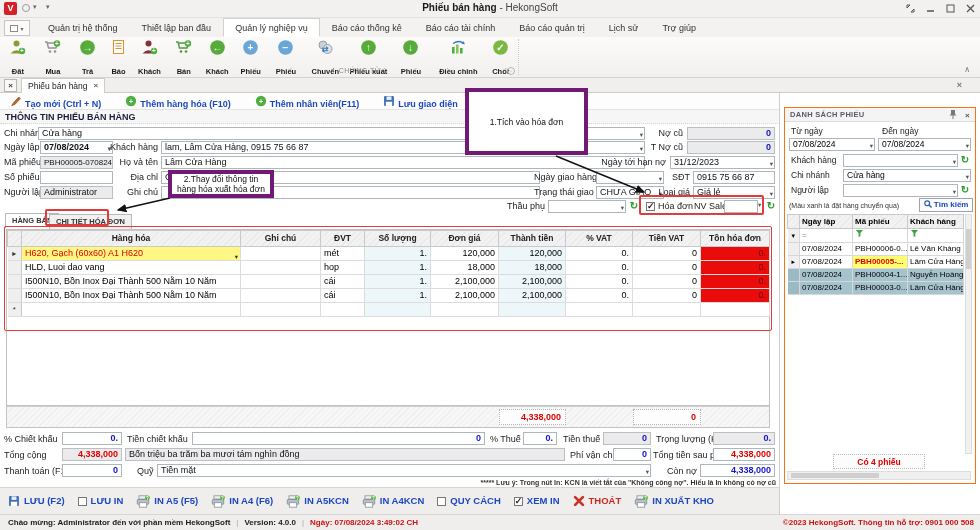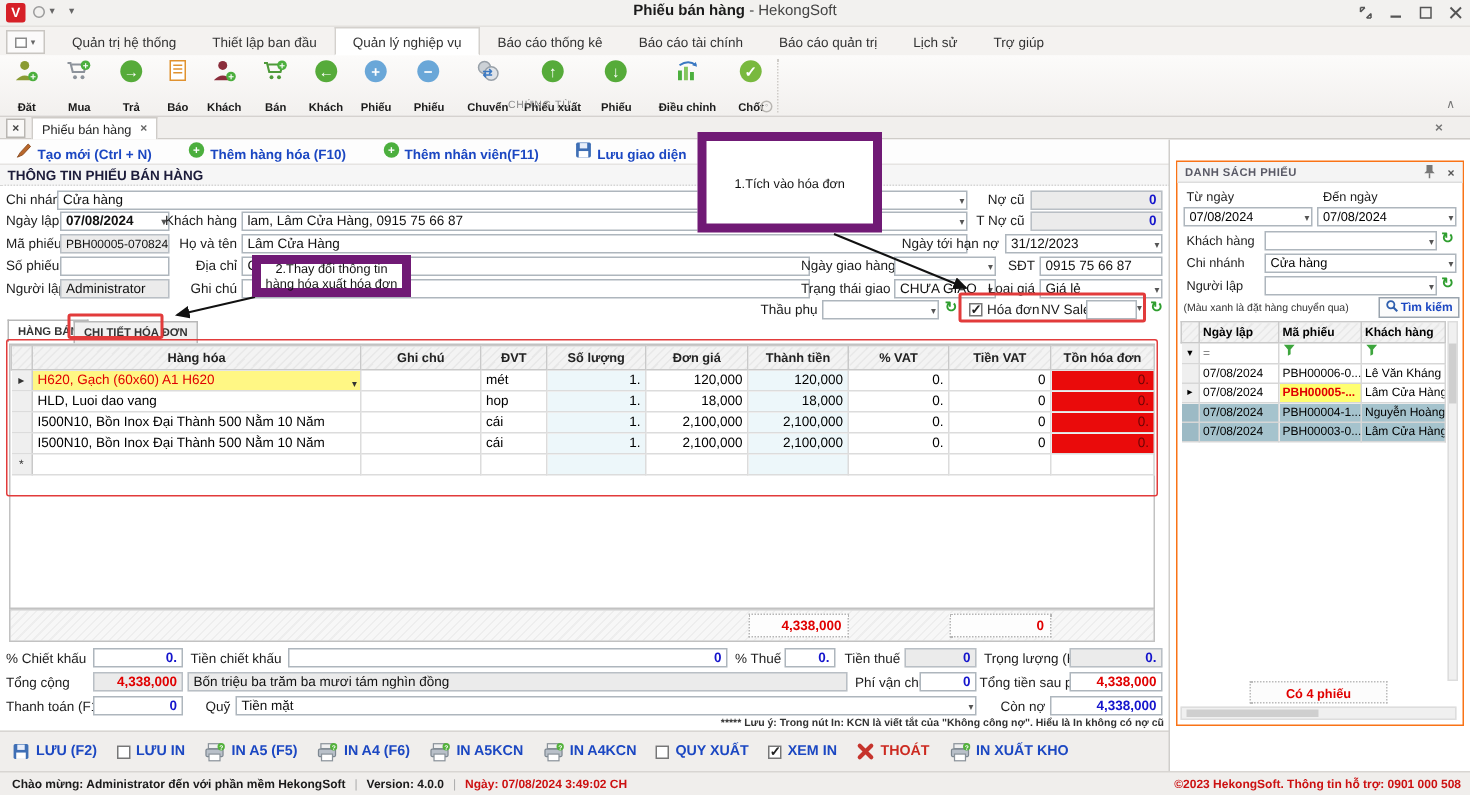--- a/index.html
+++ b/index.html
@@ -141,21 +141,21 @@
   #ptable td.selma { background:#ffff70; color:#e00000; font-weight:bold; }
   #pvscroll { position:absolute; left:180px; top:106px; width:7px; height:240px; background:#f0f0f0; border:1px solid #ddd; }
   #pvscroll .th { position:absolute; left:0; top:14px; width:5px; height:40px; background:#cfcfcf; }
   #pfoot { position:absolute; left:48px; top:346px; width:92px; height:15px; border:1px dotted #bbb; background:#fcfcfc;
            font:bold 8.5px/14px "Liberation Sans",sans-serif; color:#e00000; text-align:center; }
   #phscroll { position:absolute; left:2px; top:363px; width:184px; height:9px; background:#f0f0f0; border:1px solid #ddd; }
   #phscroll .th { position:absolute; left:3px; top:1px; width:88px; height:5px; background:#cfcfcf; }
 
   
   .redrect { position:absolute; border:2px solid #e23b3b; border-radius:2px; z-index:40; pointer-events:none; }
-  .callout { position:absolute; background:#fff; border:6px solid #701a75; z-index:45; display:flex; align-items:center;
+  .callout { position:absolute; background:#fff; border:4px solid #701a75; z-index:45; display:flex; align-items:center;
              justify-content:center; text-align:center; font:8.5px/10px "Liberation Sans",sans-serif; color:#111; padding:2px; }
   #overlay { position:absolute; left:0; top:0; z-index:44; pointer-events:none; }
 </style>
 </head>
 <body>
 
 <div id="root">
 
   <div id="titlebar">
     <div class="vlogo">V</div>
@@ -608,21 +608,21 @@
             <rect x="1.5" y="5.5" width="14" height="6" rx="1" fill="#b9c0c9" stroke="#7d8790"></rect>
             <rect x="4" y="9.5" width="9" height="5.5" fill="#fff" stroke="#8a929a"></rect>
             <circle cx="14" cy="3.5" r="3" fill="#53b13b"></circle>
             <text x="14" y="5.9" font-size="5.5" font-weight="bold" fill="#fff" text-anchor="middle">?</text>
           </svg>
         </span>
         <span>IN A4KCN</span>
       </span>
       <span class="abtn">
         <span class="cb"></span>
-        <span>QUY XUẤT</span>
+        <span>QUY CÁCH</span>
       </span>
       <span class="abtn">
         <span class="cb on"></span>
         <span>XEM IN</span>
       </span>
       <span class="abtn red">
         <span style="display: inline-flex;">
           <svg width="12" height="12" viewBox="0 0 14 14">
             <path d="M2.5 2.5 L11.5 11.5 M11.5 2.5 L2.5 11.5" stroke="#c6342c" stroke-width="3.2" stroke-linecap="round"></path>
           </svg>

